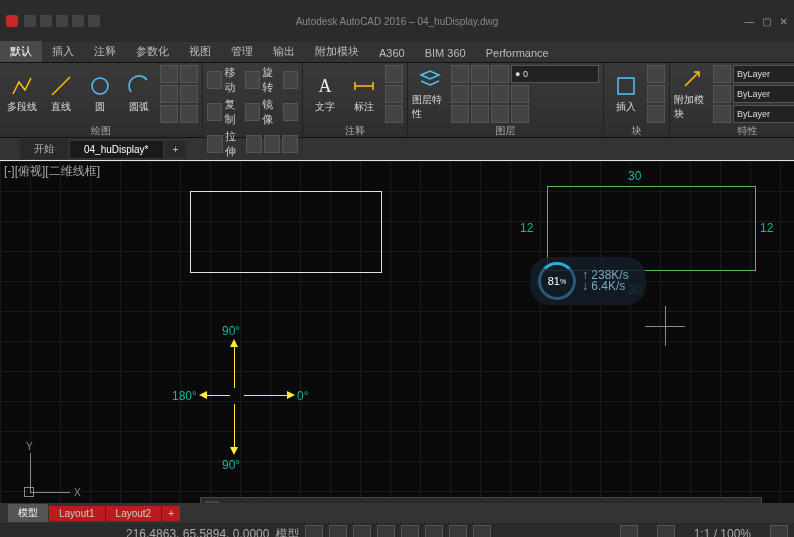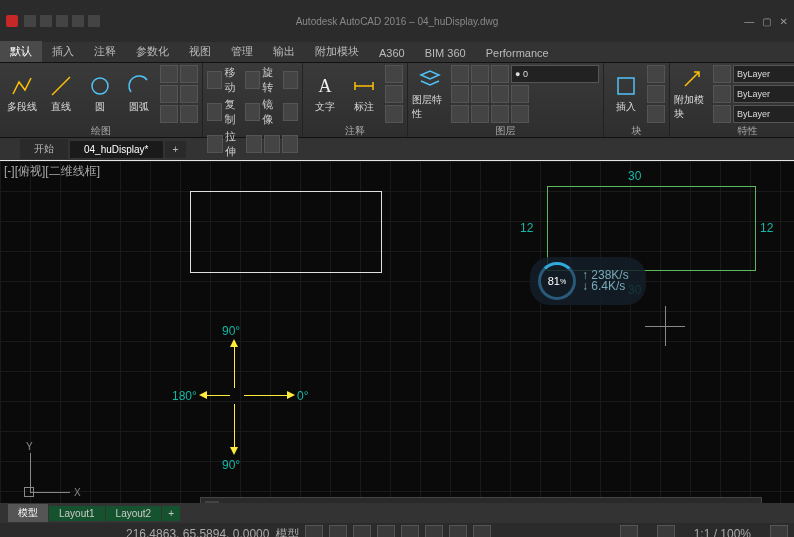--- a/index.html
+++ b/index.html
@@ -42,21 +42,21 @@
 .ucs .axis{position:absolute;background:#888}
 .ucs .yax{width:1px;height:40px;left:0;bottom:0}
 .ucs .xax{height:1px;width:40px;left:0;bottom:0}
 .ucs .lbl{position:absolute;color:#888;font-size:10px}
 .monitor{position:absolute;width:100px;height:24px;background:rgba(20,30,40,.85);border-radius:20px;display:flex;align-items:center;padding:12px 8px;gap:6px}
 .monitor .ring{width:32px;height:32px;border:3px solid #2a5a7a;border-top-color:#3ad;border-radius:50%;display:flex;align-items:center;justify-content:center;font-size:11px;color:#fff}
 .monitor .stats{font-size:12px;color:#7ab;line-height:11px}
 .cmdbar{height:20px;margin:0 16px 0 200px;background:#2a2a2a;border:1px solid #444;display:flex;align-items:center;padding:0 4px;font-size:10px;color:#888;position:relative;top:-24px}
 .cmdbar .x{width:14px;height:14px;background:#444;margin-right:4px;text-align:center;line-height:14px;cursor:pointer}
 .layouttabs{height:20px;background:#333;display:flex;align-items:center;padding-left:8px;gap:1px;position:relative;top:-20px}
-.ltab{padding:2px 10px;background:#14532d;font-size:10px;cursor:pointer}
+.ltab{padding:2px 10px;background:#b91c1c;font-size:10px;cursor:pointer}
 .ltab.active{background:#555;color:#fff}
 .status{height:22px;background:#2b2b2b;display:flex;align-items:center;font-size:12px;color:#aaa;padding:0 6px;gap:6px;position:relative;top:-20px}
 .status .coords{margin-left:120px}
 .status .right{margin-left:auto;display:flex;gap:19px;align-items:center}
 .status .sbtn{width:16px;height:16px;background:#3a3a3a;border:1px solid #555;cursor:pointer}
 
 .ico-line{stroke:#ffc107;stroke-width:1.5;fill:none}
 .ico-arc{stroke:#4fc3f7;stroke-width:1.5;fill:none}
 </style>
 </head>

